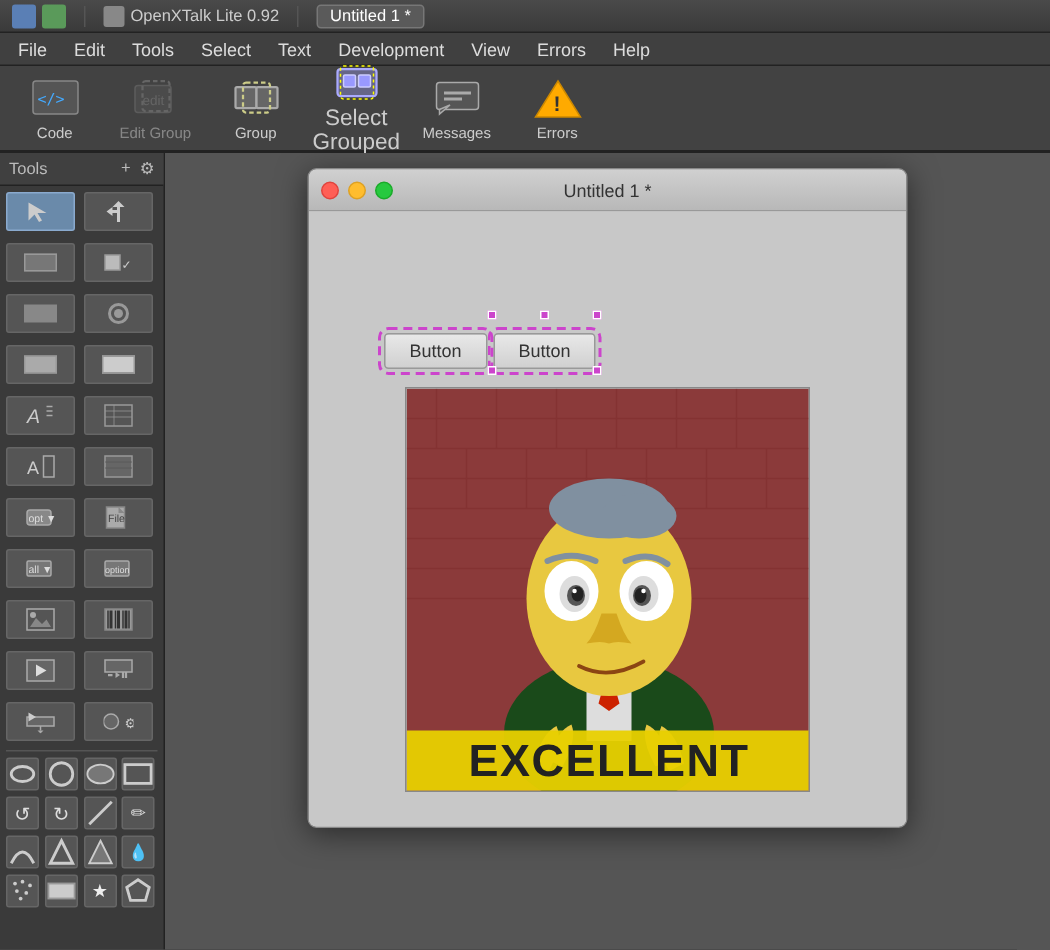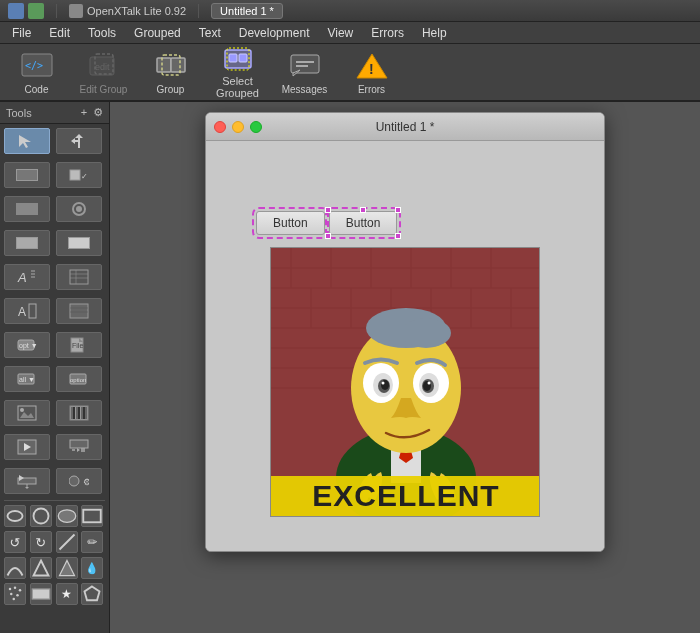--- a/index.html
+++ b/index.html
@@ -192,20 +192,21 @@
     }
     .canvas-btn {
       padding: 4px 16px;
       background: linear-gradient(#e8e8e8, #d0d0d0);
       border: 1px solid #999;
       border-radius: 3px;
       font-size: 12px;
       color: #333;
       cursor: pointer;
       position: relative;
+      margin-top: 11px;
     }
     .btn-selected {
       outline: 2px dashed #cc44cc;
       outline-offset: 2px;
     }
     .icon-rect-fill { width: 22px; height: 12px; background: #777; border: 1px solid #999; }
     .icon-circle-dot { width: 14px; height: 14px; border-radius: 50%; border: 2px solid #999; position: relative; display: flex; align-items: center; justify-content: center; }
     .icon-circle-inner { width: 6px; height: 6px; border-radius: 50%; background: #999; }
     .icon-rect-gray { width: 22px; height: 12px; background: #888; }
 
@@ -246,21 +247,21 @@
     <span>OpenXTalk Lite 0.92</span>
   </div>
   <div class="title-bar-sep"></div>
   <div class="title-bar-tab">Untitled 1 *</div>
 </div>
 
 <div class="menu-bar">
   <div class="menu-item">File</div>
   <div class="menu-item">Edit</div>
   <div class="menu-item">Tools</div>
-  <div class="menu-item">Grouped</div>
+  <div class="menu-item">Select</div>
   <div class="menu-item">Text</div>
   <div class="menu-item">Development</div>
   <div class="menu-item">View</div>
   <div class="menu-item">Errors</div>
   <div class="menu-item">Help</div>
 </div>
 
 <div class="toolbar">
 
   <div class="tool-btn">
@@ -298,21 +299,21 @@
 
   <div class="tool-btn">
     <div class="icon-area">
       <svg width="34" height="28" viewBox="0 0 34 28">
         <rect x="4" y="5" width="26" height="18" rx="2" fill="#668" stroke="#aaf" stroke-width="1.5"></rect>
         <rect x="8" y="9" width="8" height="8" rx="1" fill="#99f" stroke="#ccf" stroke-width="1"></rect>
         <rect x="18" y="9" width="8" height="8" rx="1" fill="#99f" stroke="#ccf" stroke-width="1"></rect>
         <rect x="6" y="3" width="22" height="22" rx="2" fill="none" stroke="#ff0" stroke-width="1" stroke-dasharray="2,2"></rect>
       </svg>
     </div>
-    <span class="label" style="font-size:11px;">Select Grouped</span>
+    <span class="label" style="font-size:15px;">Select Grouped</span>
   </div>
 
   <div class="tool-btn">
     <div class="icon-area">
       <svg width="34" height="28" viewBox="0 0 34 28">
         <rect x="3" y="3" width="28" height="18" rx="2" fill="#555" stroke="#aaa" stroke-width="1"></rect>
         <line x1="8" y1="10" x2="26" y2="10" stroke="#aaa" stroke-width="2"></line>
         <line x1="8" y1="14" x2="20" y2="14" stroke="#aaa" stroke-width="2"></line>
         <polygon points="5,21 12,18 5,24" fill="#555" stroke="#aaa"></polygon>
       </svg>

